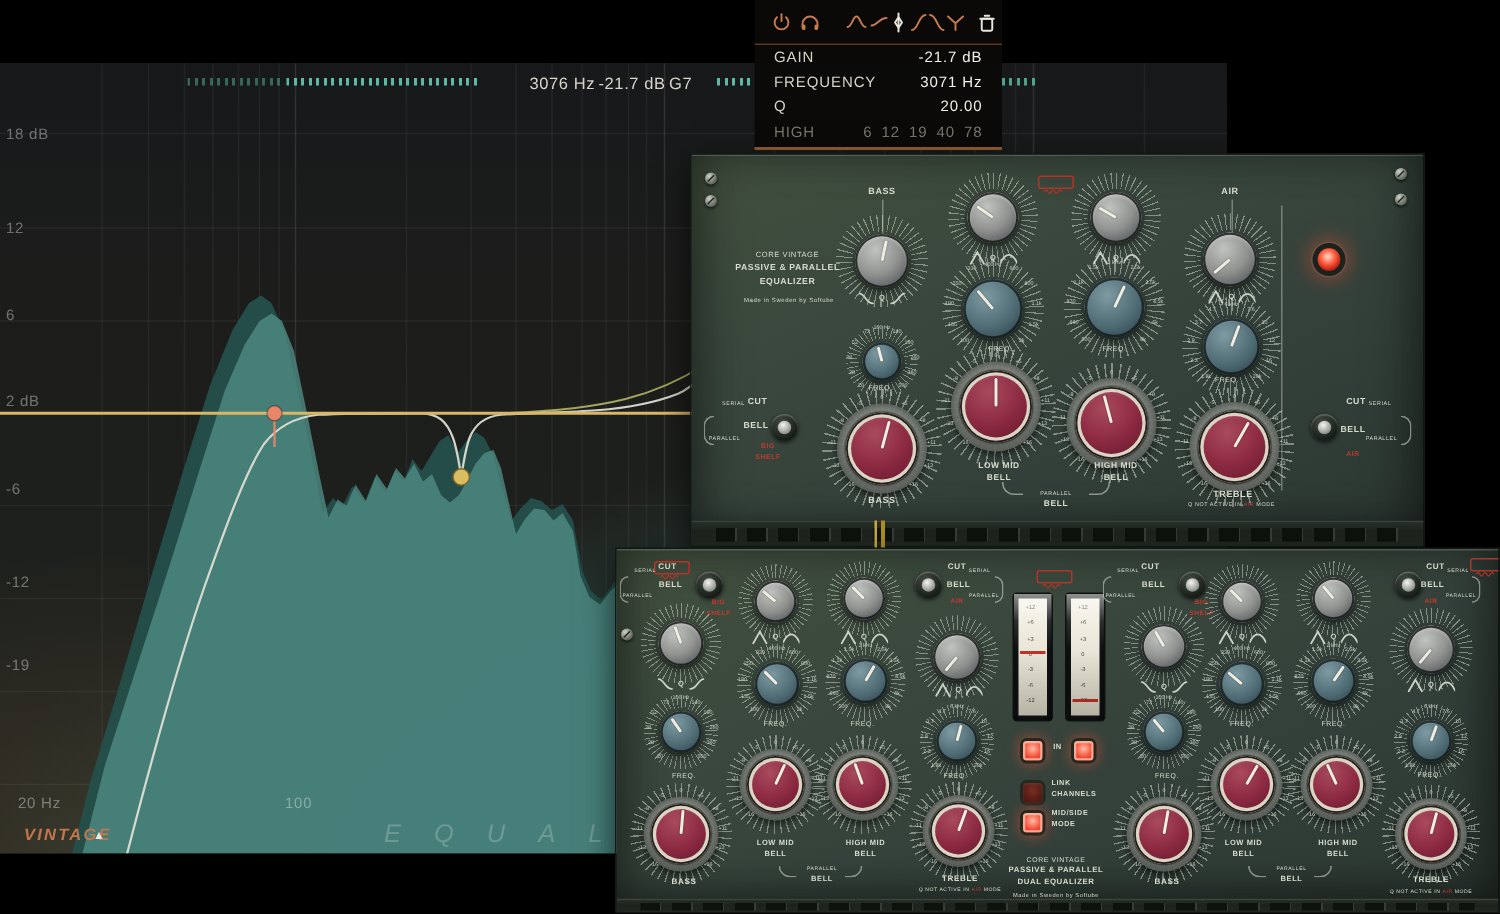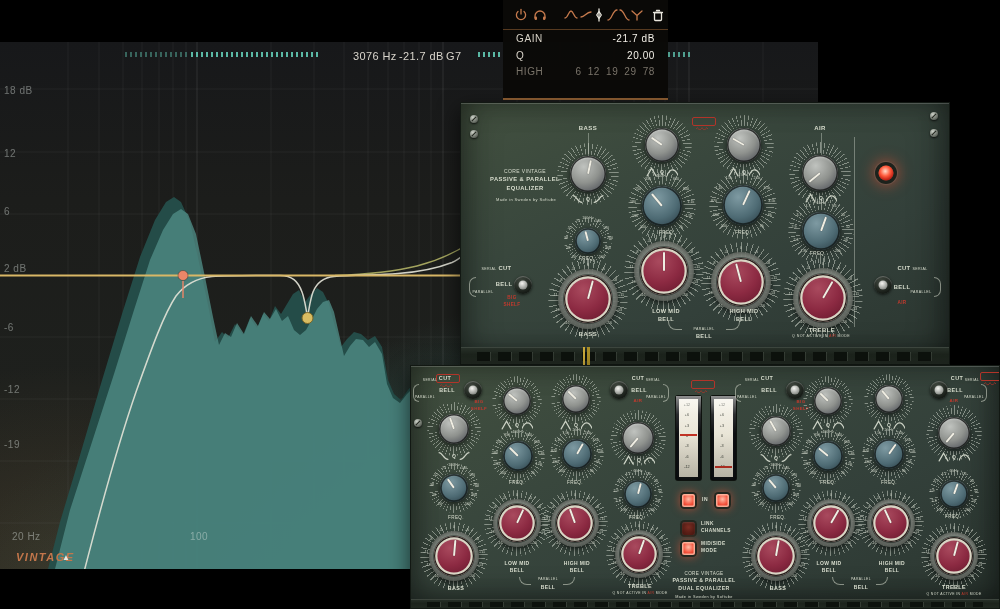--- a/index.html
+++ b/index.html
@@ -129,20 +129,21 @@
         <div class="axlbl" style="left: 4px; top: 169px;">6</div>
         <div class="axlbl" style="left: 4px; top: 226px;">2 dB</div>
         <div class="axlbl" style="left: 4px; top: 285px;">-6</div>
         <div class="axlbl" style="left: 4px; top: 347px;">-12</div>
         <div class="axlbl" style="left: 4px; top: 402px;">-19</div>
         <div class="axlbl" style="left: 12px; top: 494px;">20 Hz</div>
         <div class="axlbl" style="left: 190px; top: 494px;">100</div>
       </div>
     <div id="vintage">VINTAGE</div>
     <div id="vintarrow">▲</div>
+    <div id="watermark">EQUAL</div>
   </div>
 
   <div id="parampanel">
     <div id="toolbar">
       <span class="ticon" style="left:11px"><svg viewBox="0 0 14 14">
             <path d="M7 1.5v4.5"></path>
             <path d="M4 3.5a4.6 4.6 0 1 0 6 0"></path>
           </svg></span>
       <span class="ticon" style="left:30px"><svg viewBox="0 0 14 14">
             <path d="M2 10V8a5 5 0 0 1 10 0v2"></path>
@@ -172,30 +173,34 @@
             <rect x="3.5" y="4.5" width="7" height="8" rx="1"></rect>
             <path d="M2.5 4.5h9 M5.5 2.5h3"></path>
           </svg></span>
     </div>
     <div id="paramrows">
       <div class="prow">
         <span class="pl">GAIN</span>
         <span class="pv">-21.7 dB</span>
       </div>
       <div class="prow">
+        <span class="pl">FREQUENCY</span>
+        <span class="pv">3071 Hz</span>
+      </div>
+      <div class="prow">
         <span class="pl">Q</span>
         <span class="pv">20.00</span>
       </div>
       <div class="prow dim">
         <span class="pl">HIGH</span>
         <span class="slopeopts">
           <span>6</span>
           <span>12</span>
           <span>19</span>
-          <span>29</span>
+          <span>40</span>
           <span>78</span>
         </span>
       </div>
     </div>
   </div>
 
   <div id="panel-top" class="hwpanel" style="left: 460px; top: 102px; width: 490px; height: 263px;">
       <div class="screw" style="left: 13px; top: 16px;">
         <i></i>
       </div>

